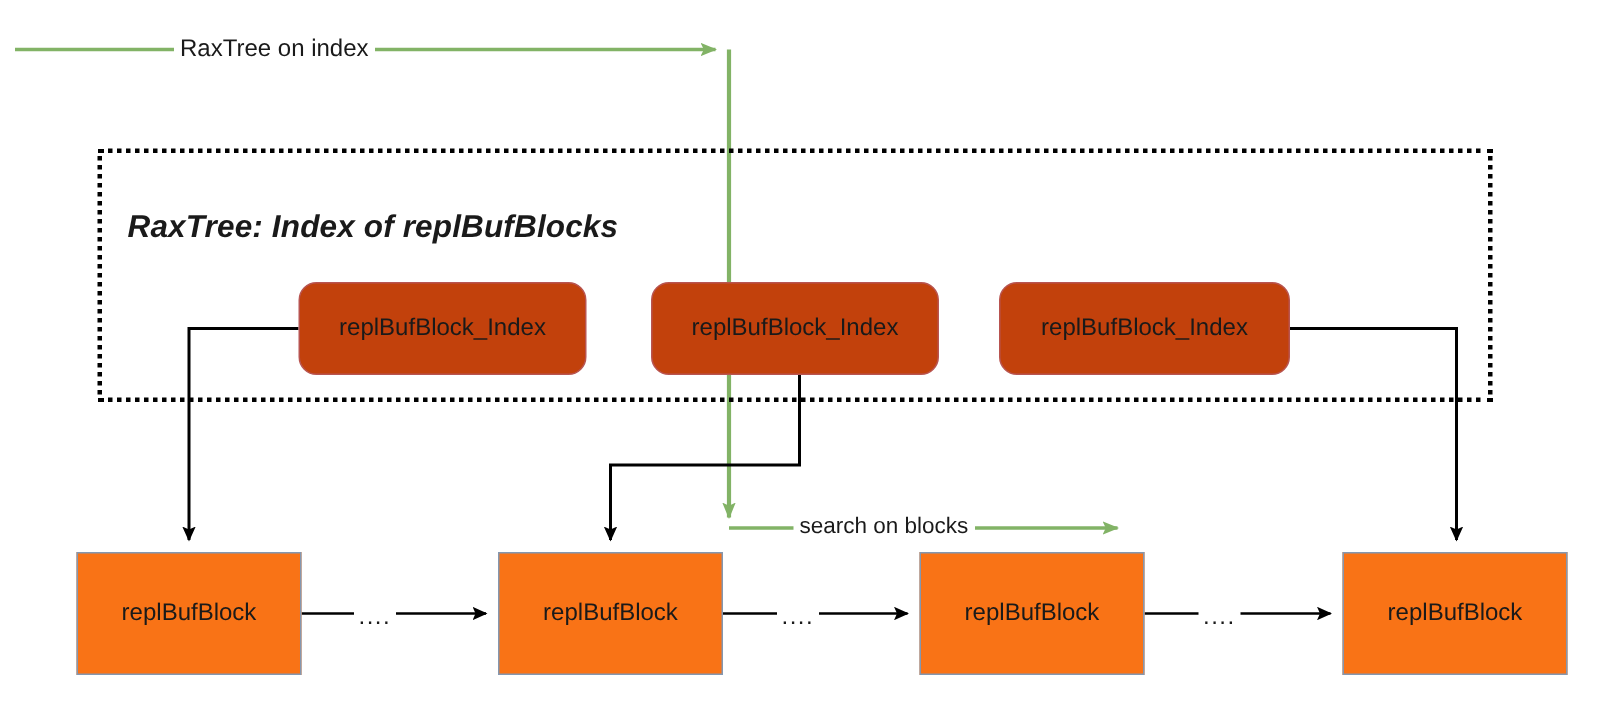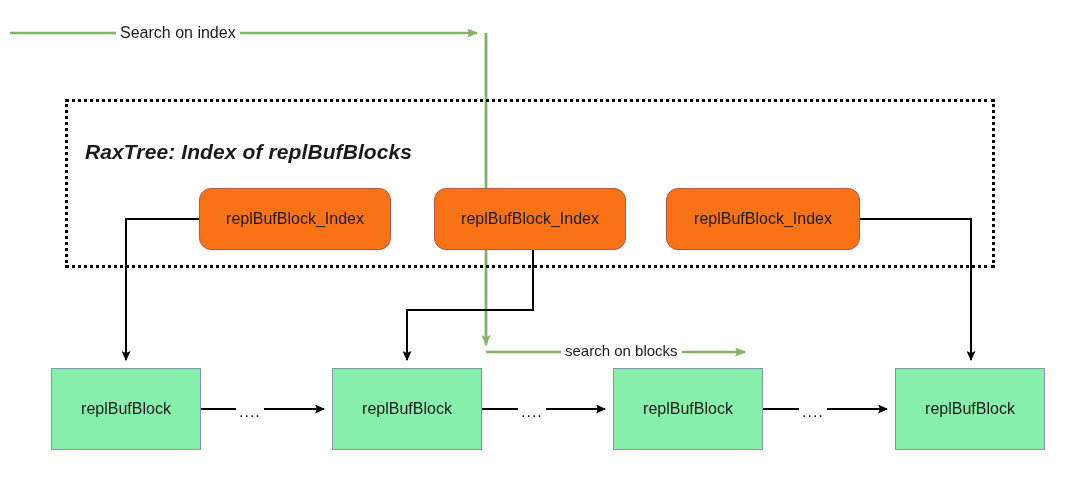--- a/index.html
+++ b/index.html
@@ -45,39 +45,39 @@
     color: #1a1a1a;
     letter-spacing: 0.1px;
     white-space: nowrap;
     margin-top: 20px;
   }
   .idx-box {
     position: absolute;
     top: 188px;
     width: 192px;
     height: 62px;
-    background: #f97316;
+    background: #c2410c;
     border: 1.6px solid #b85450;
     border-radius: 12px;
     box-sizing: border-box;
     display: flex;
     align-items: center;
     justify-content: center;
     font-size: 16px;
     color: #1a1a1a;
   }
   .idx-1 { left: 199px; }
   .idx-2 { left: 434px; }
   .idx-3 { left: 666px; width: 194px; }
   .blk-box {
     position: absolute;
     top: 368px;
     width: 150px;
     height: 82px;
-    background: #86efac;
+    background: #f97316;
     border: 1.4px solid #8497b0;
     box-sizing: border-box;
     display: flex;
     align-items: center;
     justify-content: center;
     font-size: 16px;
     color: #1a1a1a;
   }
   .blk-1 { left: 51px; }
   .blk-2 { left: 332px; }
@@ -92,21 +92,20 @@
     white-space: nowrap;
   }
   .lbl-search-index {
     left: 116px;
     top: 24px;
     font-size: 16px;
   }
   .lbl-search-blocks {
     left: 529px;
     top: 342px;
-    margin-left: 32px;
   }
   .dots {
     position: absolute;
     font-size: 16px;
     letter-spacing: 1px;
     color: #1a1a1a;
     background: #ffffff;
     padding: 0 3px;
     line-height: 1;
   }
@@ -177,20 +176,20 @@
   <div class="blk-box blk-2">
     <span>replBufBlock</span>
   </div>
   <div class="blk-box blk-3">
     <span>replBufBlock</span>
   </div>
   <div class="blk-box blk-4">
     <span>replBufBlock</span>
   </div>
 
-  <div class="edge-label lbl-search-index">Search on index</div>
+  <div class="edge-label lbl-search-index">RaxTree on index</div>
   <div class="edge-label lbl-search-blocks">search on blocks</div>
 
   <div class="dots dots-1">....</div>
   <div class="dots dots-2">....</div>
   <div class="dots dots-3">....</div>
 
 </div>
 
 </body></html>

